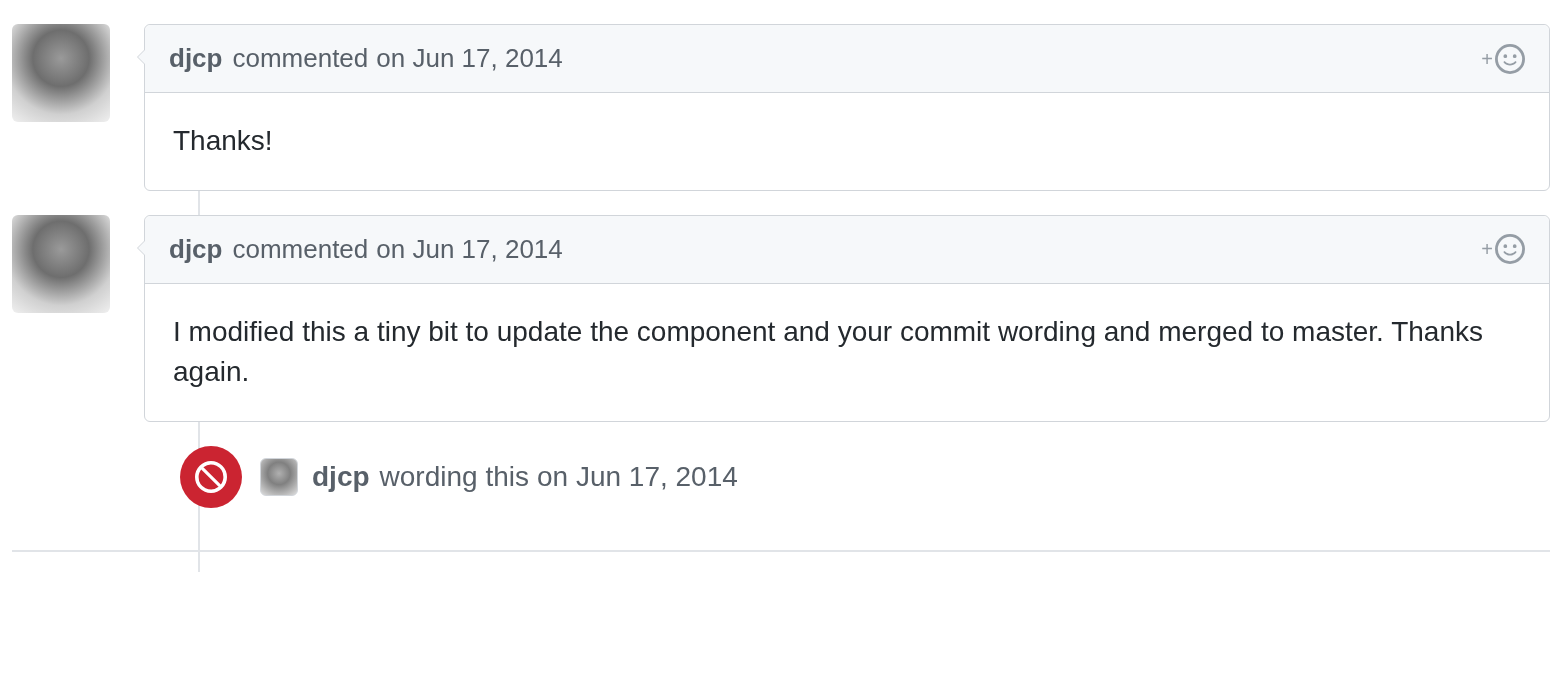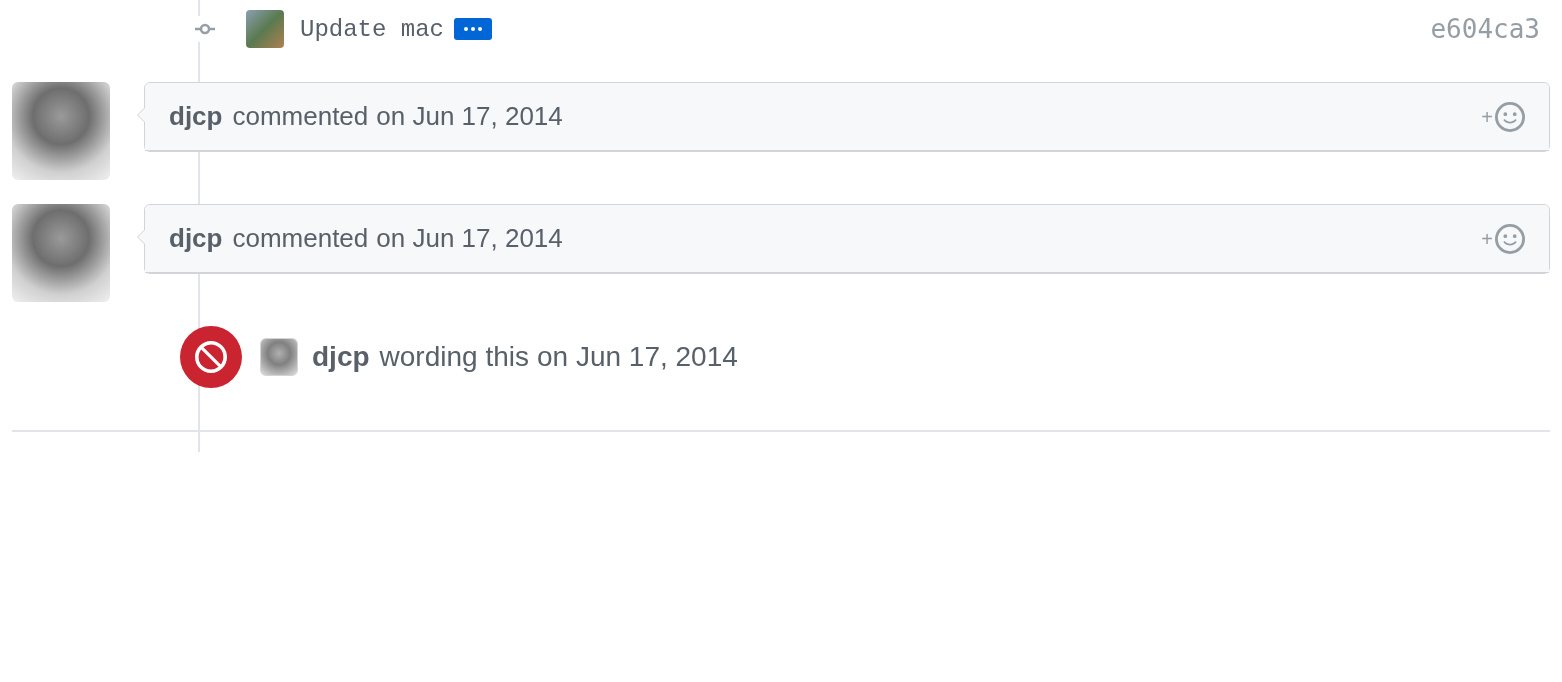--- a/index.html
+++ b/index.html
@@ -194,71 +194,54 @@
     border-top: 2px solid #e1e4e8;
     margin: 38px 0 0 0;
   }
 </style>
 </head>
 <body>
 
 <div class="conversation">
   <div class="timeline-line"></div>
 
-  <div class="commit-row">
-    <span class="commit-dot">
-      <svg width="20" height="20" viewBox="0 0 16 16" fill="#959da5">
-          <circle cx="8" cy="8" r="3.2" fill="none" stroke="#959da5" stroke-width="2"></circle>
-          <line x1="0" y1="8" x2="4" y2="8" stroke="#959da5" stroke-width="2"></line>
-          <line x1="12" y1="8" x2="16" y2="8" stroke="#959da5" stroke-width="2"></line>
-        </svg>
-    </span>
-    <span class="commit-avatar"></span>
-    <span class="commit-title">Update mac</span>
-    <span class="ellipsis-badge">
-      <svg width="22" height="8" viewBox="0 0 22 8">
-          <circle cx="4" cy="4" r="2" fill="#fff"></circle>
-          <circle cx="11" cy="4" r="2" fill="#fff"></circle>
-          <circle cx="18" cy="4" r="2" fill="#fff"></circle>
-        </svg>
-    </span>
-    <span class="commit-sha">e604ca3</span>
-  </div>
 
   <div class="comment-item">
     <div class="comment-avatar"></div>
     <div class="comment-body">
       <div class="comment-header">
         <span class="comment-author">djcp</span>
         <span class="comment-action">commented</span>
         <span class="comment-date">on Jun 17, 2014</span>
         <span class="reaction-btn">
           <span class="plus">+</span>
           <svg width="30" height="30" viewBox="0 0 16 16" fill="#959da5">
               <path d="M8 0a8 8 0 100 16A8 8 0 008 0zm0 14.5A6.5 6.5 0 118 1.5a6.5 6.5 0 010 13zM5.5 5.5a1 1 0 100 2 1 1 0 000-2zm5 0a1 1 0 100 2 1 1 0 000-2zM4.7 9.3c.2-.2.5-.2.7 0 .7.7 1.6 1.2 2.6 1.2s1.9-.5 2.6-1.2c.2-.2.5-.2.7 0 .2.2.2.5 0 .7-.9.9-2 1.5-3.3 1.5s-2.4-.6-3.3-1.5c-.2-.2-.2-.5 0-.7z"></path>
             </svg>
         </span>
       </div>
+      <div class="comment-content">Thanks!</div>
     </div>
   </div>
 
   <div class="comment-item">
     <div class="comment-avatar"></div>
     <div class="comment-body">
       <div class="comment-header">
         <span class="comment-author">djcp</span>
         <span class="comment-action">commented</span>
         <span class="comment-date">on Jun 17, 2014</span>
         <span class="reaction-btn">
           <span class="plus">+</span>
           <svg width="30" height="30" viewBox="0 0 16 16" fill="#959da5">
               <path d="M8 0a8 8 0 100 16A8 8 0 008 0zm0 14.5A6.5 6.5 0 118 1.5a6.5 6.5 0 010 13zM5.5 5.5a1 1 0 100 2 1 1 0 000-2zm5 0a1 1 0 100 2 1 1 0 000-2zM4.7 9.3c.2-.2.5-.2.7 0 .7.7 1.6 1.2 2.6 1.2s1.9-.5 2.6-1.2c.2-.2.5-.2.7 0 .2.2.2.5 0 .7-.9.9-2 1.5-3.3 1.5s-2.4-.6-3.3-1.5c-.2-.2-.2-.5 0-.7z"></path>
             </svg>
         </span>
       </div>
+      <div class="comment-content">I modified this a tiny bit to update the component and your commit wording and merged to master. Thanks again.</div>
     </div>
   </div>
 
   <div class="event-row">
     <span class="event-badge">
       <svg width="32" height="32" viewBox="0 0 16 16" fill="#fff">
           <path d="M8 0a8 8 0 100 16A8 8 0 008 0zM1.8 8c0-1.4.5-2.7 1.3-3.8l8.7 8.7A6.2 6.2 0 011.8 8zm11.1 3.8L4.2 3.1A6.2 6.2 0 0114.2 8c0 1.4-.5 2.7-1.3 3.8z"></path>
         </svg>
     </span>
     <span class="event-avatar"></span>

